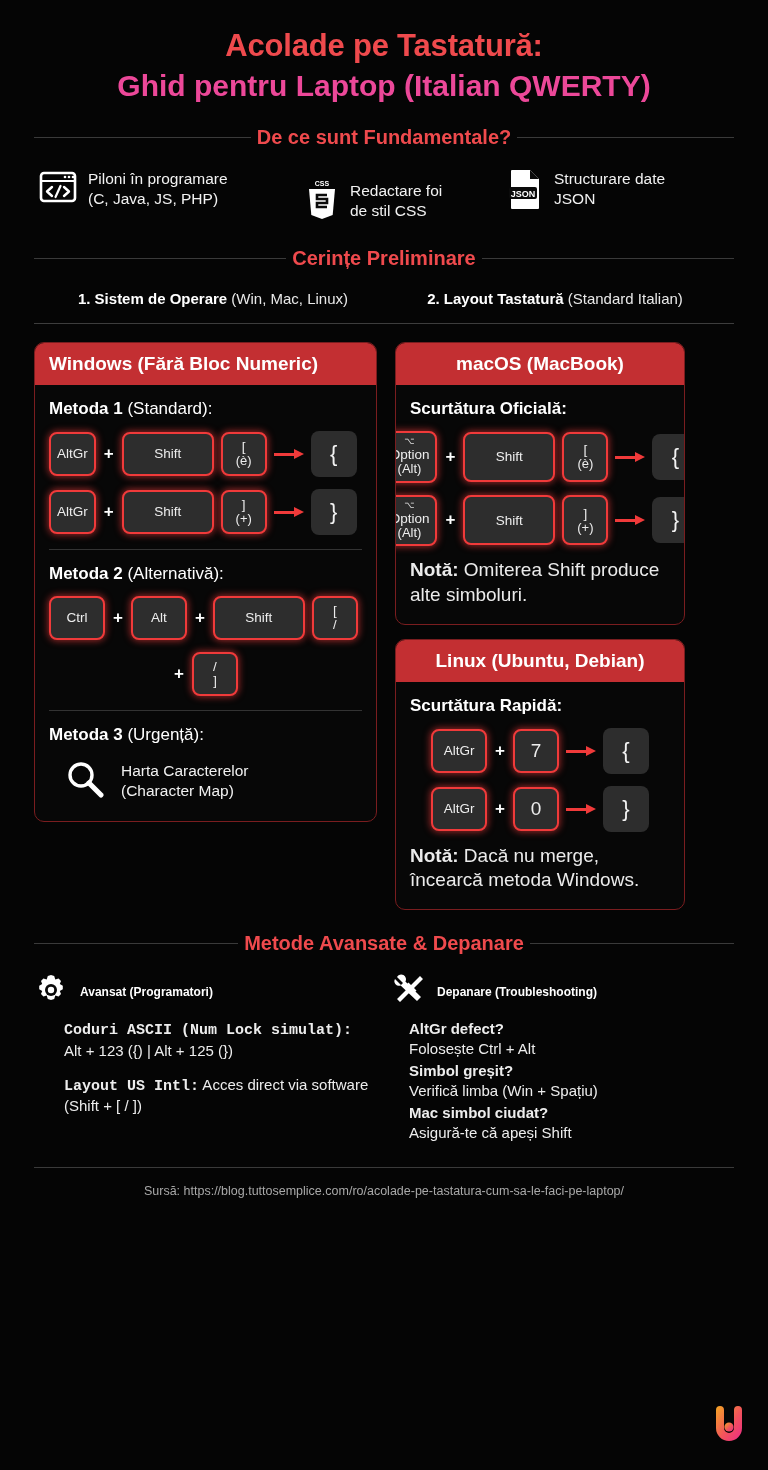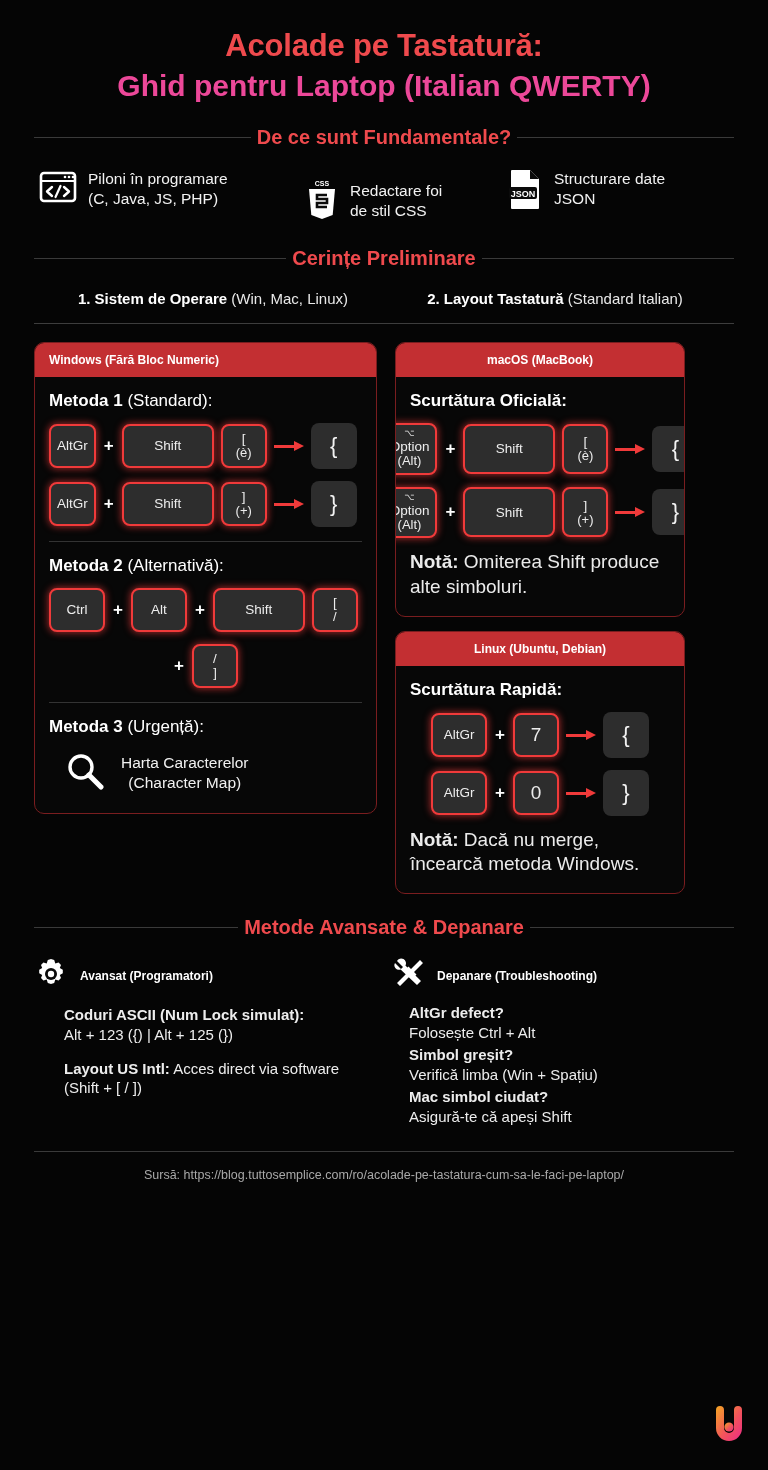--- a/index.html
+++ b/index.html
@@ -99,21 +99,21 @@
 
   .card {
     border: 1px solid #7a1d1f;
     border-radius: 10px;
     background: #070707;
     overflow: hidden;
   }
   .card-head {
     background: #c32f32;
     color: #ffffff;
-    font-size: 12px;
+    font-size: 19px;
     font-weight: bold;
     padding: 10px 14px;
   }
   .card-head.center { text-align: center; }
   .card-body { padding: 14px 14px 16px 14px; }
 
   .method-title {
     font-size: 17px;
     color: #ffffff;
     margin-bottom: 12px;
@@ -179,29 +179,29 @@
     font-size: 22px;
     min-width: 46px;
     min-height: 46px;
     display: flex; align-items: center; justify-content: center;
     flex: 0 0 auto;
   }
   .inner-rule { height: 1px; background: #333333; margin: 14px 0; }
   .note { font-size: 19px; line-height: 1.3; color: #ebebeb; margin-top: 0; }
   .note .b { font-weight: bold; }
   .charmap { display: flex; align-items: center; gap: 14px; padding-left: 14px; margin-top: 8px; }
-  .charmap-text { font-size: 15.5px; line-height: 1.28; color: #f0f0f0; text-align: center; }
+  .charmap-text { font-size: 15.5px; line-height: 1.28; color: #f0f0f0; }
 
   
   .adv-row { display: flex; padding: 0 14px; margin-top: 18px; gap: 14px; }
   .adv-col { flex: 1; }
   .adv-head { display: flex; align-items: center; gap: 12px; }
   .adv-head-title { font-size: 12px; font-weight: bold; color: #ffffff; }
   .adv-body { margin-top: 10px; padding-left: 30px; font-size: 15px; line-height: 1.32; color: #ededed; }
-  .adv-body .b { font-weight: bold; }
+  .adv-body .b { font-weight: bold; font-family: Liberation Mono, monospace; }
   .adv-body .gap { height: 14px; }
   .tb-body { margin-top: 8px; padding-left: 18px; font-size: 15px; line-height: 1.3; color: #ededed; }
   .tb-body .b { font-weight: bold; display: block; }
   .tb-item { margin-bottom: 3px; }
 
   
   .foot-rule { height: 1px; background: #3a3a3a; margin: 22px 14px 0 14px; }
   .source {
     text-align: center;
     font-size: 12.5px;

